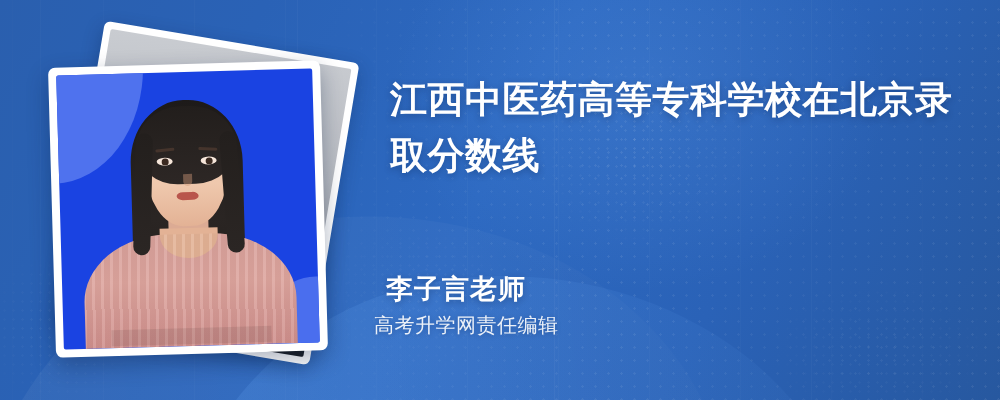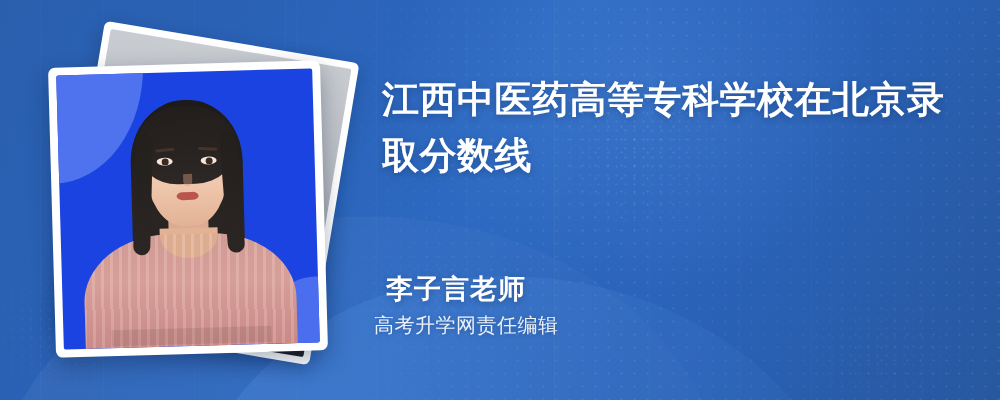--- a/index.html
+++ b/index.html
@@ -318,21 +318,21 @@
     width: 160px;
     height: 16px;
     margin-left: -80px;
     background: rgba(0,0,0,0.08);
     z-index: 3;
   }
 
   
   #text-block {
     position: absolute;
-    left: 382px;
+    left: 390px;
     top: 72px;
     width: 580px;
   }
   #article-title {
     margin: 0;
     color: #ffffff;
     font-size: 37px;
     font-weight: bold;
     line-height: 56px;
     letter-spacing: 0.5px;

